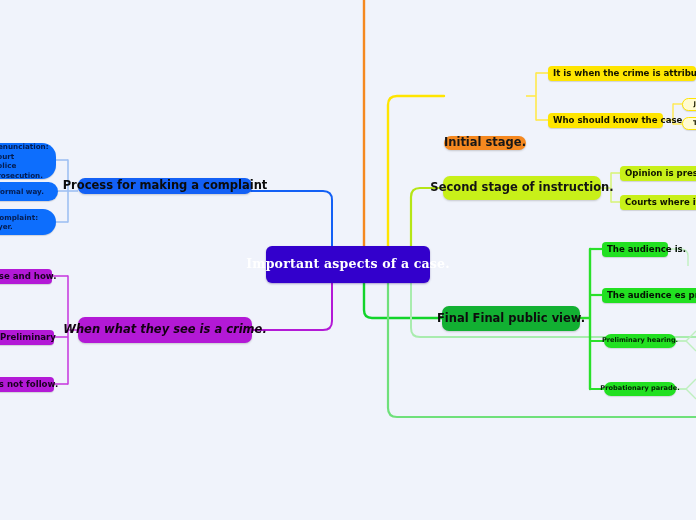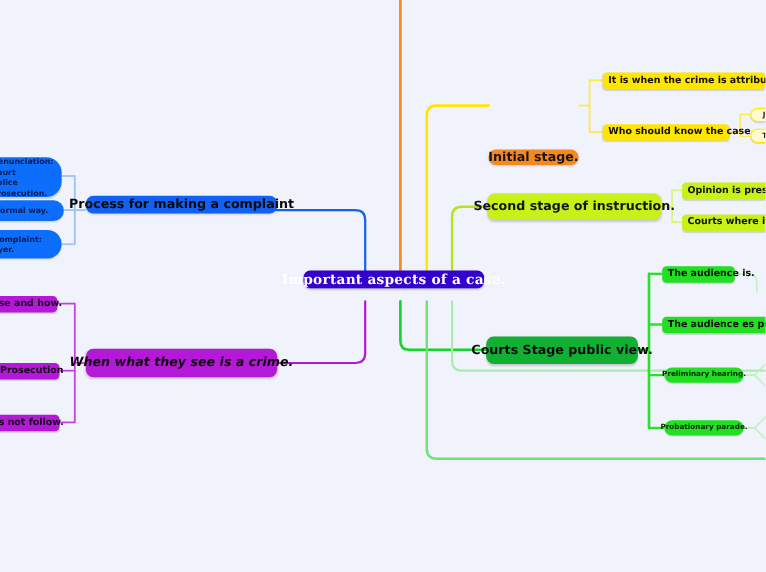--- a/index.html
+++ b/index.html
@@ -152,21 +152,21 @@
     <path d="M590,341 L604,341" stroke="#2ae02a" stroke-width="2"></path>
     <path d="M590,389 L604,389" stroke="#2ae02a" stroke-width="2"></path>
 
     <path d="M668,249 L680,249 Q688,249 688,256 L688,266" stroke="#bff0bf" stroke-width="1.4" fill="none"></path>
     <path d="M676,341 L686,341 L696,331" stroke="#bff0bf" stroke-width="1.4"></path>
     <path d="M676,341 L686,341 L696,351" stroke="#bff0bf" stroke-width="1.4"></path>
     <path d="M676,389 L686,389 L696,379" stroke="#bff0bf" stroke-width="1.4"></path>
     <path d="M676,389 L686,389 L696,399" stroke="#bff0bf" stroke-width="1.4"></path>
   </svg>
 
-  <div class="node n-root" style="left:276px; top:246px; width:164px; height:16px;">
+  <div class="node n-root" style="left:266px; top:246px; width:164px; height:37px;">
     <span>Important aspects of a case.</span>
   </div>
 
   <div class="node n-l1 blue" style="left:78px; top:178px; width:174px; height:16px;">
     <span>Process for making a complaint</span>
   </div>
 
   <div class="node n-l2 blue n-blue-multi" style="left:-14px; top:143px; width:70px; height:36px;">
     <span>Denunciation:
 Court
@@ -185,21 +185,21 @@
 
   <div class="node n-l1 purple" style="left:78px; top:317px; width:174px; height:26px;font-style:italic;">
     <span>When what they see is a crime.</span>
   </div>
 
   <div class="node n-l2 purple" style="left:-12px; top:269px; width:64px; height:15px;">
     <span>ase and how.</span>
   </div>
 
   <div class="node n-l2 purple" style="left:-5px; top:330px; width:59px; height:15px;">
-    <span>Prosecution</span>
+    <span>Preliminary</span>
   </div>
 
   <div class="node n-l2 purple" style="left:-12px; top:377px; width:66px; height:15px;">
     <span>es not follow.</span>
   </div>
 
   <div class="node n-l1 orange" style="left:444px; top:96px; width:82px; height:14px;margin-top:40px;">
     <span>Initial stage.</span>
   </div>
 
@@ -225,21 +225,21 @@
 
   <div class="node n-l2 lime" style="left:620px; top:166px; width:82px; height:15px;">
     <span>Opinion is presen</span>
   </div>
 
   <div class="node n-l2 lime" style="left:620px; top:195px; width:82px; height:15px;">
     <span>Courts where it ta</span>
   </div>
 
   <div class="node n-l1 green" style="left:442px; top:306px; width:138px; height:25px;">
-    <span>Courts Stage public view.</span>
+    <span>Final Final public view.</span>
   </div>
 
   <div class="node n-l2 green" style="left:602px; top:242px; width:66px; height:15px;">
     <span>The audience is.</span>
   </div>
 
   <div class="node n-l2 green" style="left:602px; top:288px; width:100px; height:15px;">
     <span>The audience es private</span>
   </div>
 

